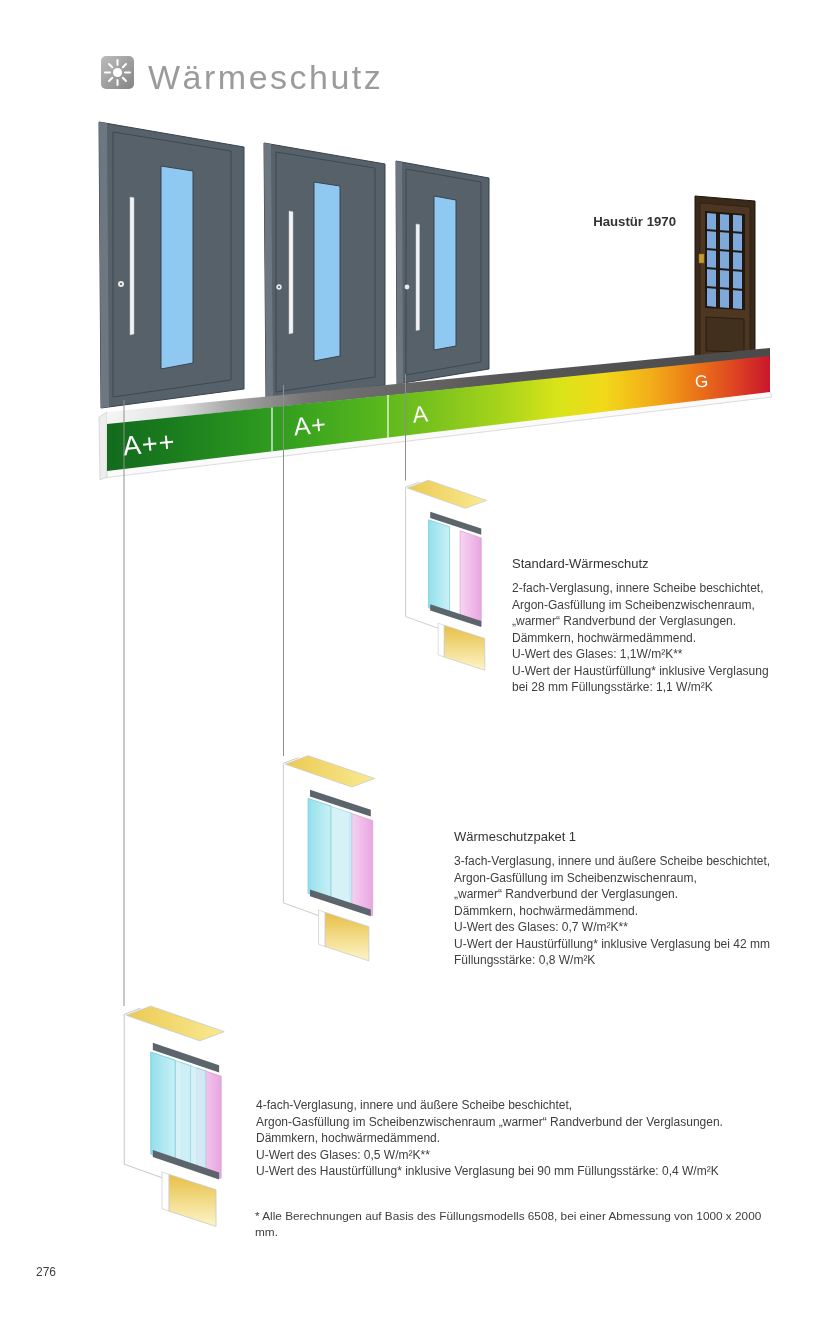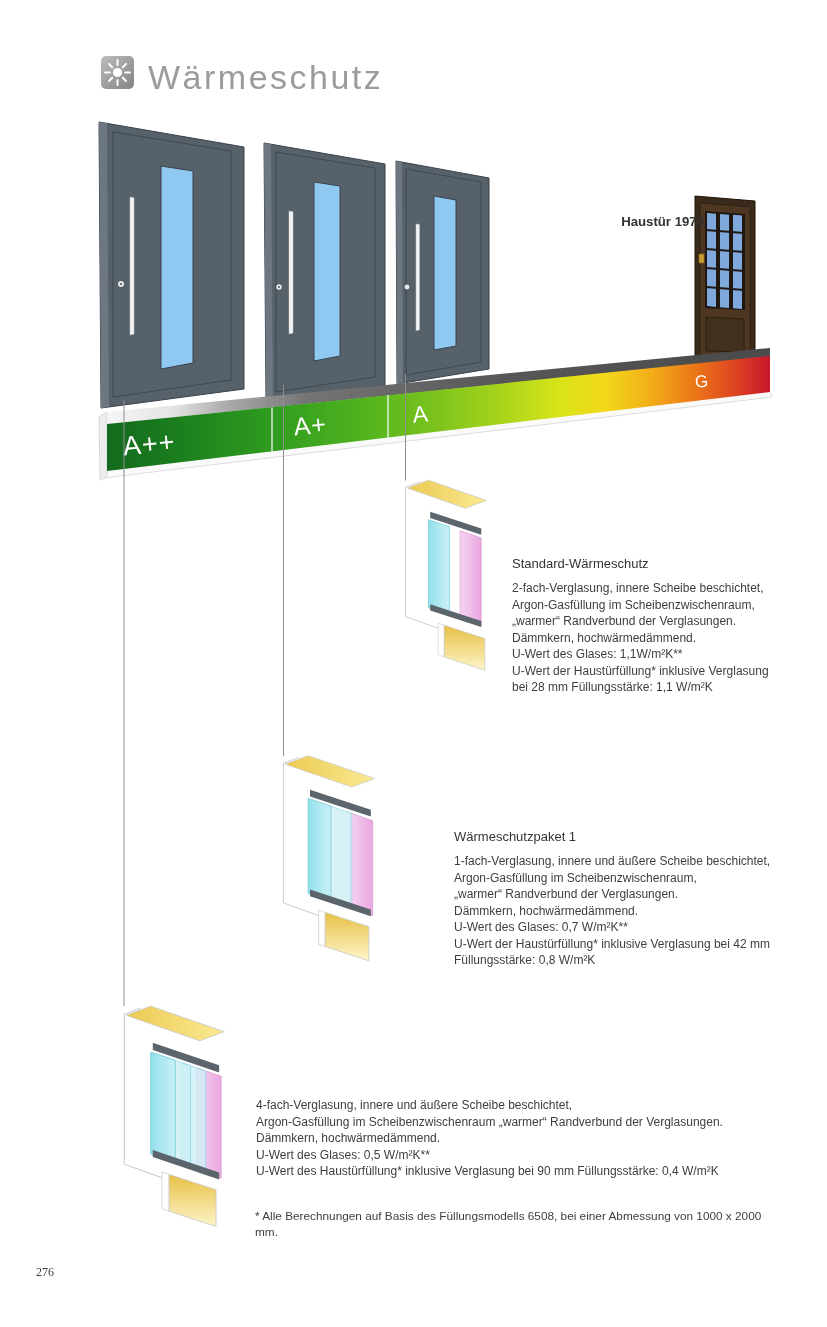--- a/index.html
+++ b/index.html
@@ -177,53 +177,53 @@
         <line x1="25" y1="17.5" x2="30" y2="17.5"></line>
       <line x1="9" y1="9" x2="12.2" y2="12.2"></line>
         <line x1="22.8" y1="22.8" x2="26" y2="26"></line>
       <line x1="26" y1="9" x2="22.8" y2="12.2"></line>
         <line x1="12.2" y1="22.8" x2="9" y2="26"></line>
     </g>
     <circle cx="17.5" cy="17.5" r="4.6" fill="#ffffff"></circle>
   </svg>
   <div class="abs page-title" style="left:148px;top:58px;">Wärmeschutz</div>
 
-  <div class="abs" style="left:568px;top:214px;width:136px;text-align:right;">
+  <div class="abs" style="left:540px;top:214px;width:136px;text-align:right;">
     <div class="olddoor-head">Haustür 1970</div>
   </div>
 
   <div class="abs" style="left:512px;top:556px;width:295px;">
     <div class="sec-head">Standard-Wärmeschutz</div>
     <div class="sec-body">2-fach-Verglasung, innere Scheibe beschichtet,
 Argon-Gasfüllung im Scheibenzwischenraum,
 „warmer“ Randverbund der Verglasungen.
 Dämmkern, hochwärmedämmend.
 U-Wert des Glases: 1,1W/m²K**
 U-Wert der Haustürfüllung* inklusive Verglasung
 bei 28 mm Füllungsstärke: 1,1 W/m²K</div>
   </div>
 
   <div class="abs" style="left:406px;top:829px;width:345px;margin-left:48px;">
     <div class="sec-head">Wärmeschutzpaket 1</div>
-    <div class="sec-body">1-fach-Verglasung, innere und äußere Scheibe beschichtet,
+    <div class="sec-body">3-fach-Verglasung, innere und äußere Scheibe beschichtet,
 Argon-Gasfüllung im Scheibenzwischenraum,
 „warmer“ Randverbund der Verglasungen.
 Dämmkern, hochwärmedämmend.
 U-Wert des Glases: 0,7 W/m²K**
 U-Wert der Haustürfüllung* inklusive Verglasung bei 42 mm
 Füllungsstärke: 0,8 W/m²K</div>
   </div>
 
   <div class="abs" style="left:256px;top:1088px;width:490px;">
     <div class="sec-body">4-fach-Verglasung, innere und äußere Scheibe beschichtet,
 Argon-Gasfüllung im Scheibenzwischenraum „warmer“ Randverbund der Verglasungen.
 Dämmkern, hochwärmedämmend.
 U-Wert des Glases: 0,5 W/m²K**
 U-Wert des Haustürfüllung* inklusive Verglasung bei 90 mm Füllungsstärke: 0,4 W/m²K</div>
   </div>
 
   <div class="abs" style="left:255px;top:1208px;width:525px;">
     <div class="footnote">* Alle Berechnungen auf Basis des Füllungsmodells 6508, bei einer Abmessung von 1000 x 2000 mm.</div>
   </div>
 
-  <div class="abs pagenum" style="left:36px;top:1265px;font-family:Liberation Serif, serif;">276</div>
+  <div class="abs pagenum" style="left:36px;top:1265px;">276</div>
 
 </div>
 
 </body></html>

